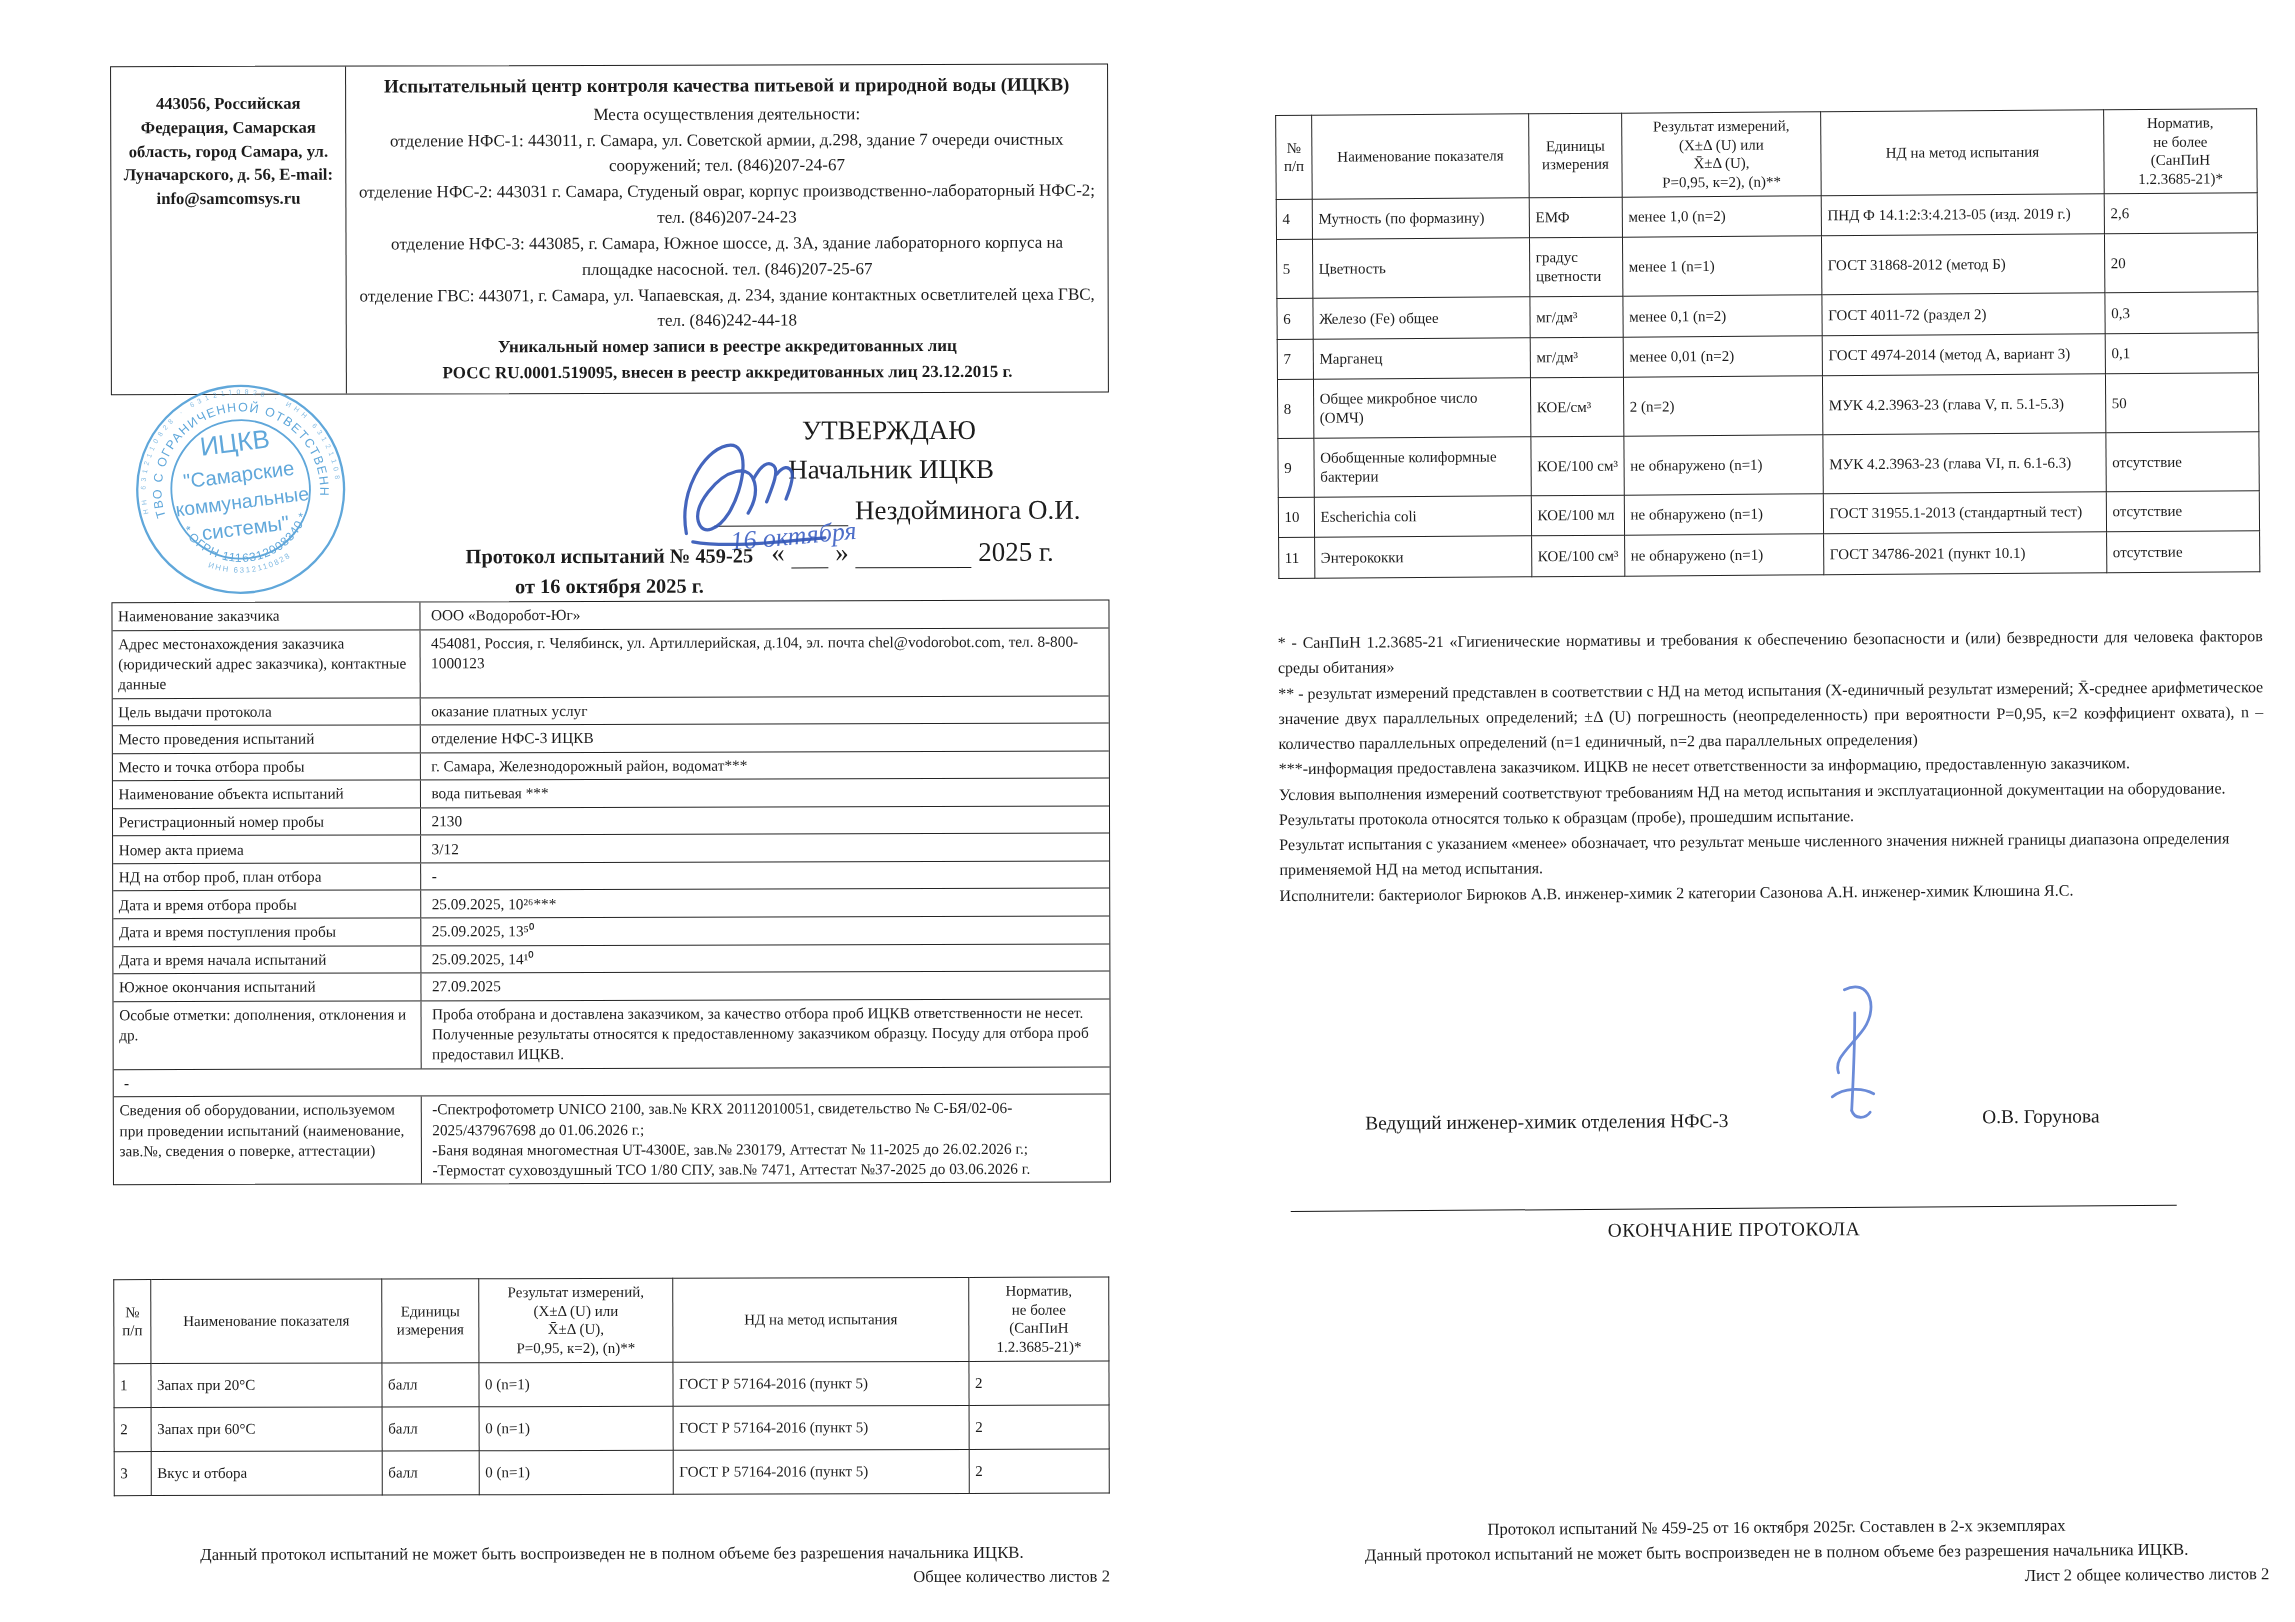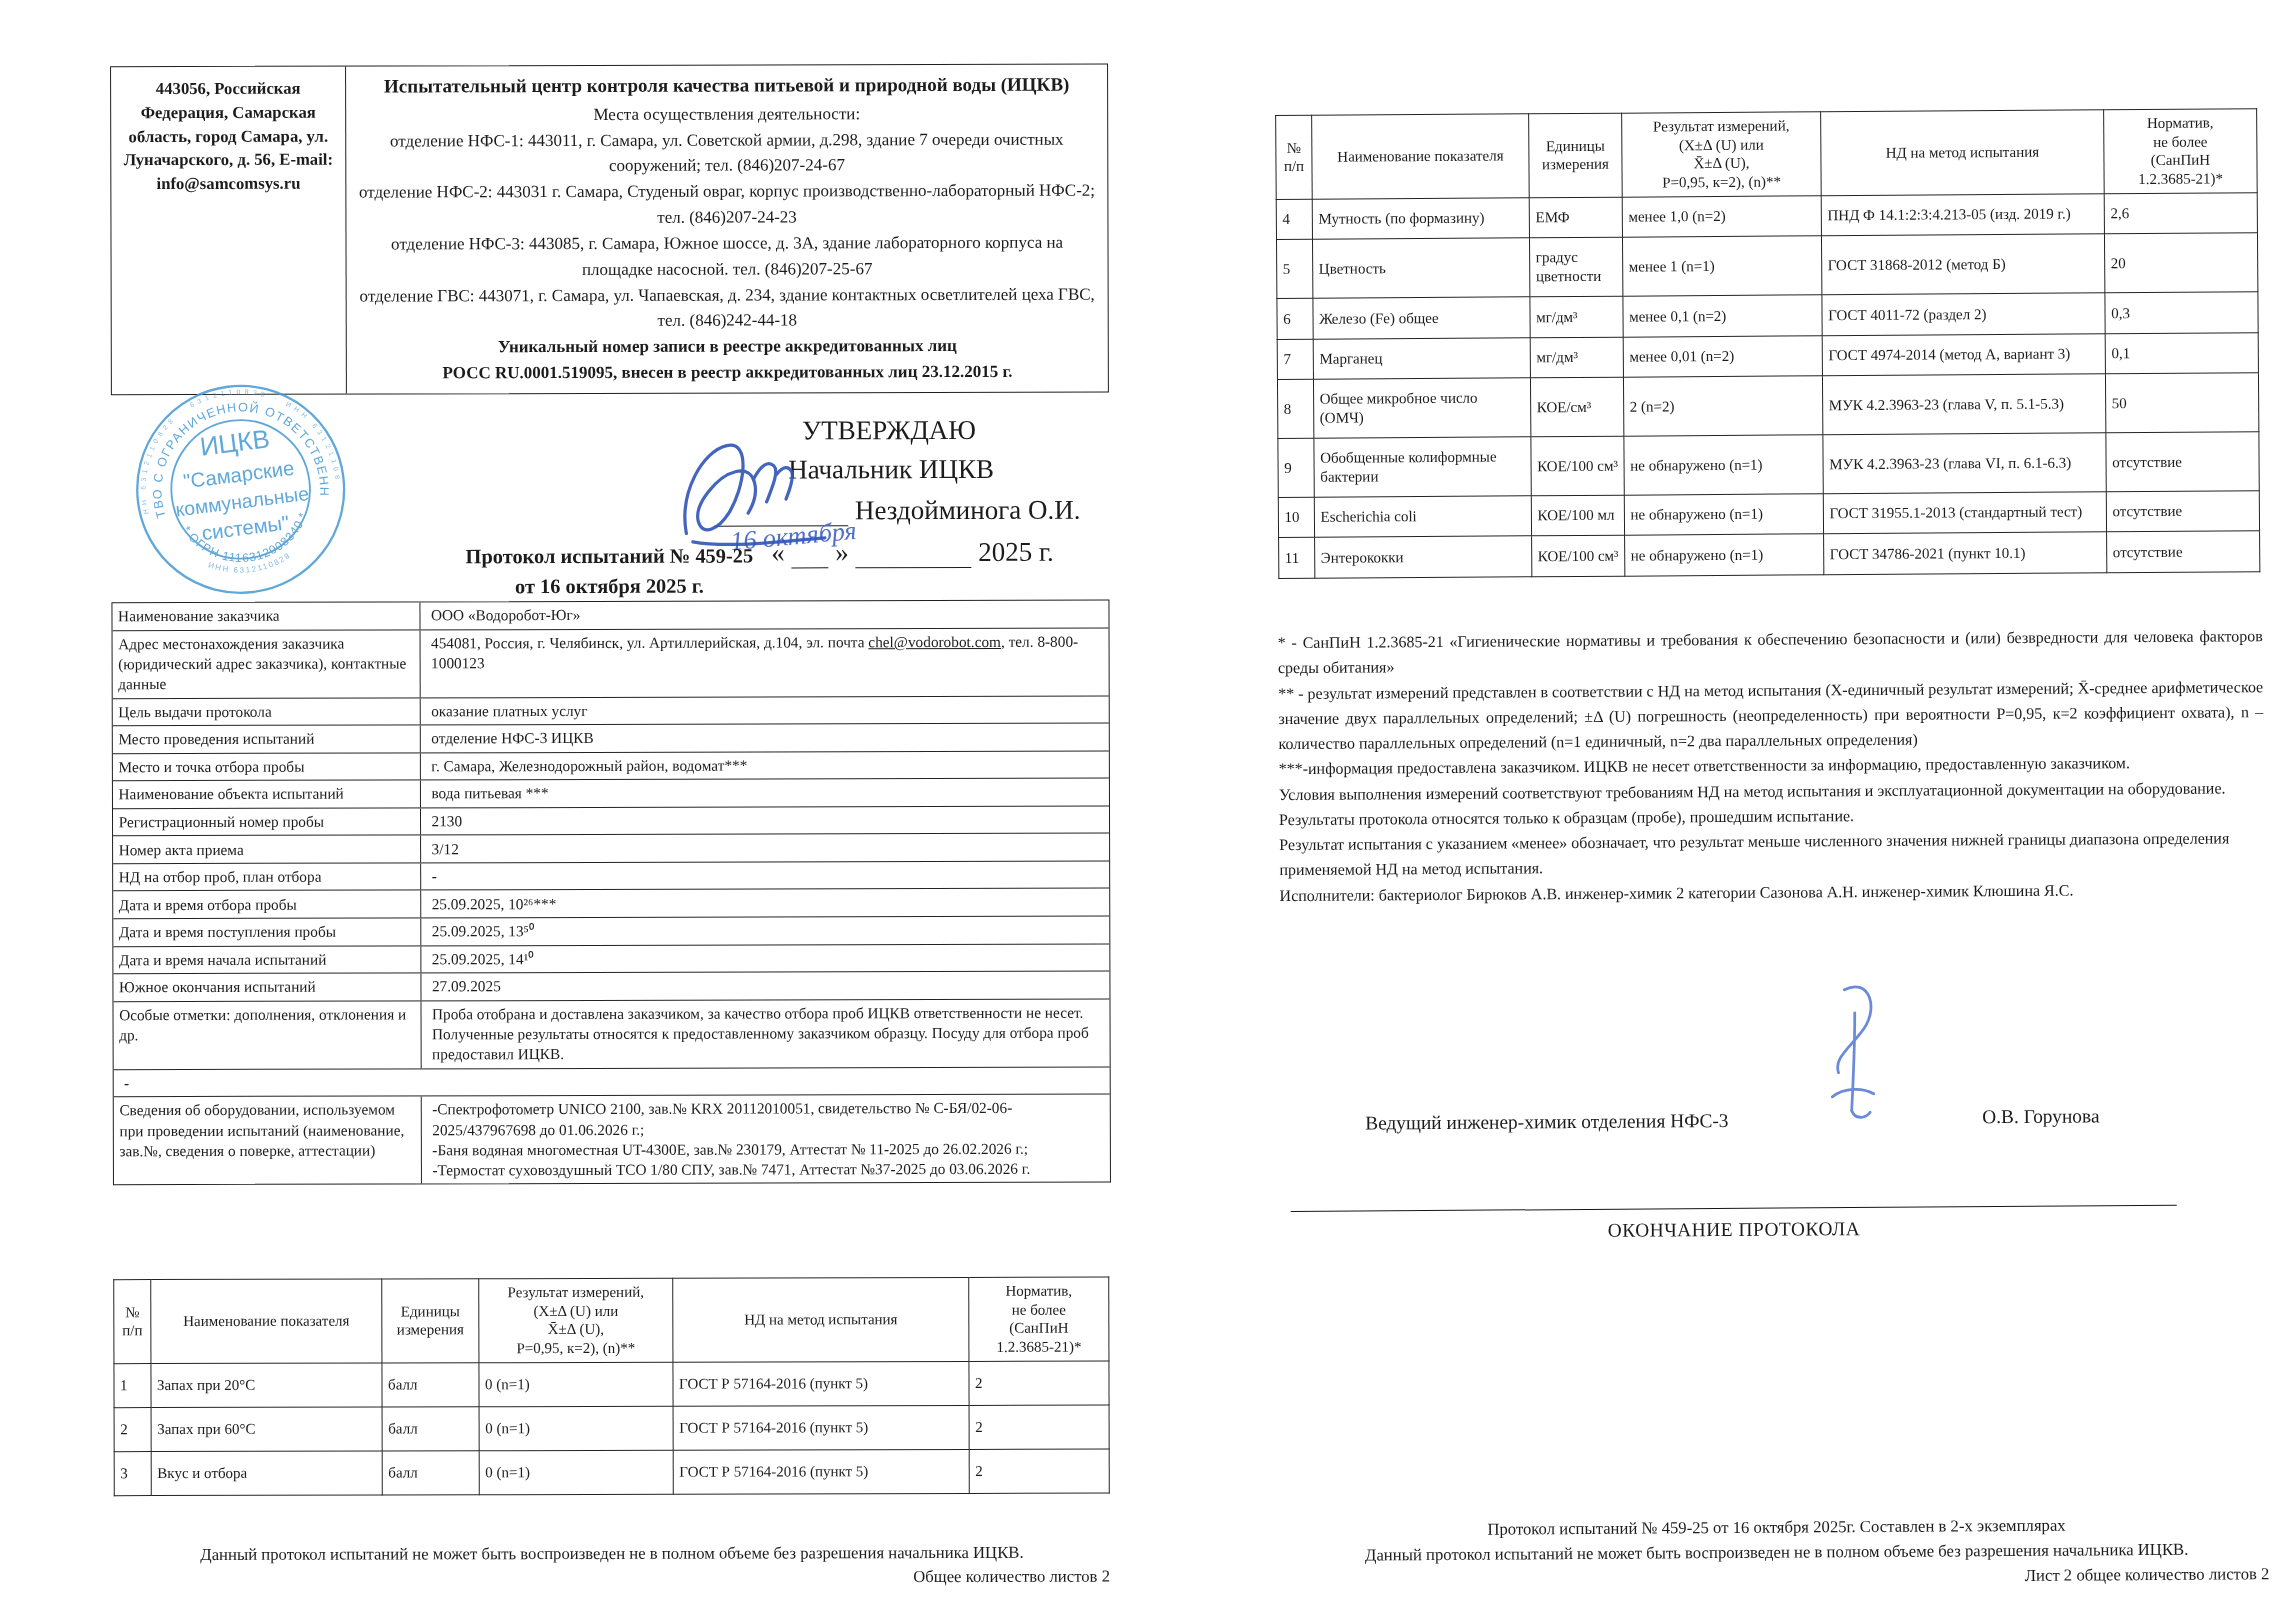--- a/index.html
+++ b/index.html
@@ -9,21 +9,21 @@
     -webkit-font-smoothing:antialiased;overflow:hidden;
   }
   .page{position:absolute;top:0;height:1623px;}
   #page1{left:0;width:1147px;transform:rotate(-0.15deg);}
   #page2{left:1147px;width:1148px;transform:rotate(-0.4deg);}
 
   
   .org-header{position:absolute;left:112px;top:65px;width:996px;display:flex;border:1.9px solid #1f1f1f;background:#fff;}
   .org-box{width:223px;border-right:1.4px solid #1f1f1f;padding:10.2px 5.6px;text-align:center;
     font-weight:bold;font-size:16.7px;line-height:1.42;}
-  .org-box .org-address{display:block;margin-top:0;}
+  .org-box .org-address{display:block;margin-top:15px;}
   .center-box{flex:1;padding:7.4px 12px;text-align:center;font-size:17px;line-height:1.52;}
   .center-title{font-weight:bold;font-size:19px;line-height:1.35;margin-bottom:2.8px;}
   .accred{font-weight:bold;}
 
   
   .stamp{position:absolute;left:133px;top:380px;width:217px;height:217px;transform:rotate(-7deg);opacity:.88;}
   .stamp svg{width:100%;height:100%;}
   .stamp text{font-family:"Liberation Sans", sans-serif;fill:#4b9cd6;}
 
   
@@ -37,21 +37,21 @@
   .proto-title{position:absolute;left:112px;top:542px;width:996px;text-align:center;
     font-weight:bold;font-size:20.4px;line-height:1.45;}
 
   
   .kv{position:absolute;left:112px;top:601px;width:996px;border:1.9px solid #1f1f1f;background:#fff;}
   .kv-row{display:flex;border-top:1.4px solid #242424;}
   .kv-row:first-child{border-top:none;}
   .kv-label{width:298px;flex:0 0 298px;border-right:1.4px solid #242424;padding:3.2px 3.7px 3.2px 5.6px;
     font-size:15.3px;line-height:1.32;}
   .kv-val{flex:1;padding:3.2px 4.6px 3.2px 10.2px;font-size:15.3px;line-height:1.32;white-space:pre-line;}
-  .u{text-decoration:underline;}
+  .u{}
 
   
   table.res{border-collapse:collapse;position:absolute;background:#fff;table-layout:fixed;}
   table.res th, table.res td{border:1.4px solid #242424;font-weight:normal;
     font-size:15px;line-height:1.26;vertical-align:middle;text-align:left;white-space:pre-line;}
   table.res{border:1.9px solid #1f1f1f;}
   table.res th{text-align:center;padding:3.7px 2.8px;}
   table.res td{padding:10.2px 5.6px;}
   #tbl1{left:112px;top:1278px;width:996px;}
   #tbl2{left:133px;top:112px;width:982px;}

